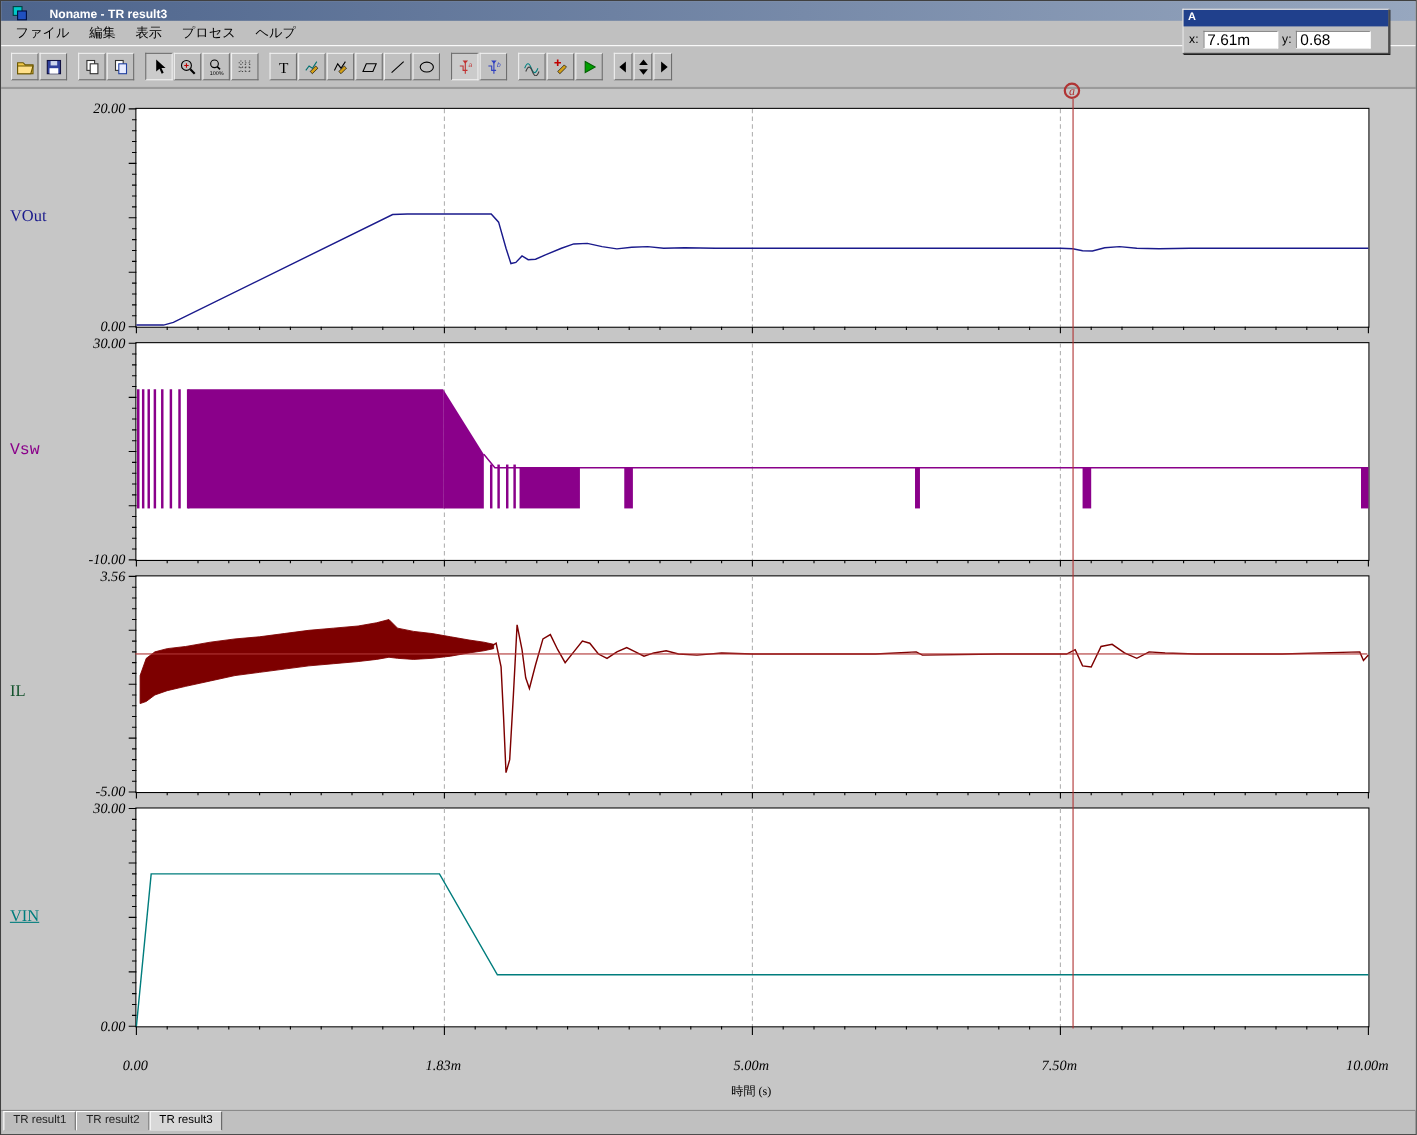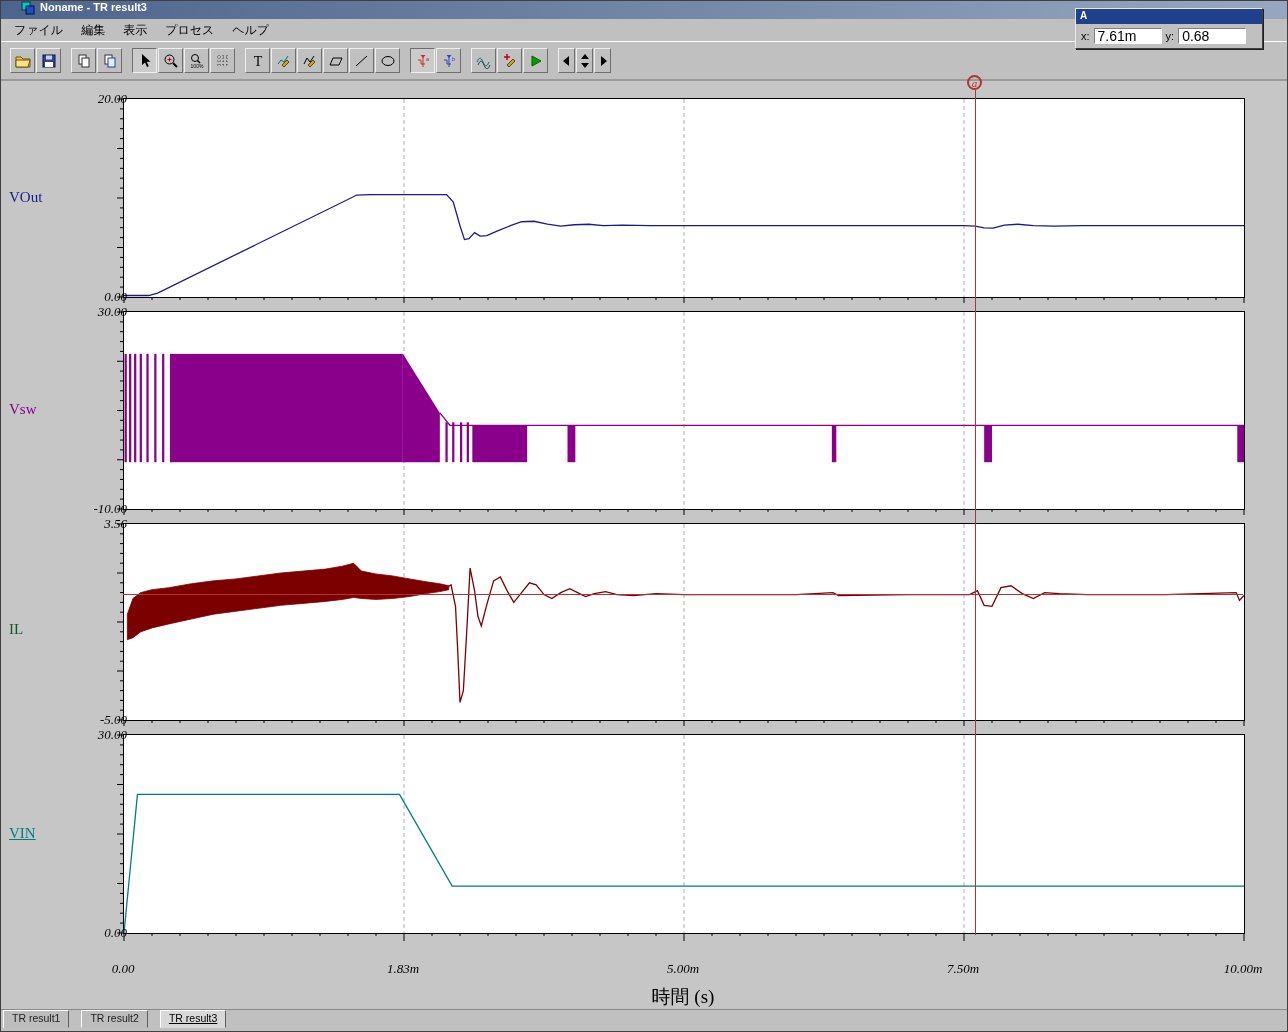--- a/index.html
+++ b/index.html
@@ -1,21 +1,21 @@
 <!DOCTYPE html>
 <html><head>
 <meta charset="utf-8">
 <style>
   html,body{margin:0;padding:0;background:#808080;}
   #window{position:relative;width:1288px;height:1032px;background:#c0c0c0;overflow:hidden;
           font-family:"Liberation Sans",sans-serif;border:1px solid #404040;box-sizing:border-box;}
   
   #titlebar{position:absolute;left:0;top:0;width:100%;height:18px;
             background:linear-gradient(90deg,#4d648c,#97a7bf);
-            display:flex;align-items:flex-start;gap:5px;padding-left:20px;box-sizing:border-box;}
+            display:flex;align-items:flex-end;gap:20px;padding-left:10px;box-sizing:border-box;}
   #titlebar .title-text{color:#fff;font-size:11px;font-weight:bold;white-space:nowrap;}
   
   #menubar{position:absolute;left:0;top:18px;width:100%;height:22px;background:#c0c0c0;
            display:flex;align-items:center;padding-left:4px;font-size:12px;color:#000;}
   .menu-item{padding:3px 9px;cursor:default;}
   
   #toolbar{position:absolute;left:0;top:40px;width:100%;height:38px;background:#c0c0c0;
            border-top:1px solid #ffffff;display:flex;align-items:center;padding-left:9px;box-sizing:border-box;}
   .tb{width:25px;height:25px;margin-right:1px;display:flex;align-items:center;justify-content:center;
       background:#c0c0c0;border:1px solid;border-color:#efefef #6e6e6e #6e6e6e #efefef;box-sizing:border-box;}
@@ -33,39 +33,39 @@
             width:60px;height:14px;font-size:14px;line-height:14px;padding:0 3px;overflow:hidden;}
   
   #client-top-edge{position:absolute;left:0;top:78px;width:100%;height:2px;background:#9a9a9a;}
   #stack{position:absolute;left:0;top:80px;width:1288px;height:929px;background:#c6c6c6;}
   .plot-box{position:absolute;left:122px;width:1120px;background:#fff;border:1px solid #000;}
   #plot0{top:17px;height:198px;}
   #plot1{top:230px;height:197px;}
   #plot2{top:442px;height:196px;}
   #plot3{top:653px;height:198px;}
   .plot-box svg{position:absolute;left:0;top:0;overflow:visible;}
-  .ylab{position:absolute;left:16px;width:110px;text-align:right;font-family:"Liberation Serif",serif;
+  .ylab{position:absolute;left:3px;width:110px;text-align:right;font-family:"Liberation Serif",serif;
         font-style:italic;font-size:13px;color:#000;}
   .sig{position:absolute;left:8px;font-family:"Liberation Serif",serif;font-size:15px;text-align:right;}
   .xlab{position:absolute;width:84px;margin-left:-42px;text-align:center;top:880px;
         font-family:"Liberation Serif",serif;font-style:italic;font-size:13px;color:#000;}
   #xtitle{position:absolute;left:572px;width:220px;text-align:center;top:903px;
-          font-family:"Liberation Serif",serif;font-size:19px;color:#000;}
+          font-family:"Liberation Serif",serif;font-size:11px;color:#000;}
   
   .cursor-vline{position:absolute;width:1px;background:#b03434;z-index:30;}
   .cursor-hline{position:absolute;height:1px;background:#b03434;z-index:30;}
   .cursor-marker{position:absolute;width:15px;height:15px;border:2px solid #b03434;border-radius:50%;
                  color:#b03434;font-family:"Liberation Serif",serif;font-style:italic;font-size:11px;
                  text-align:center;line-height:13px;z-index:31;box-sizing:border-box;}
   
   #tabs-line{position:absolute;left:0;top:1008px;width:100%;height:1px;background:#8a8a8a;}
-  #tabs{position:absolute;left:2px;top:1009px;display:flex;gap:12px;z-index:10;}
+  #tabs{position:absolute;left:2px;top:1009px;display:flex;gap:0;z-index:10;}
   .tab{height:15px;padding:1px 8px 0 8px;background:#bdbdbd;border:1px solid;
        border-color:#ffffff #5f5f5f #bdbdbd #ffffff;font-size:10.5px;color:#222;}
-  .tab.active{background:#d8d8d8;color:#000;border-color:#ffffff #5f5f5f #d8d8d8 #ffffff;text-decoration:underline;}
+  .tab.active{background:#d8d8d8;color:#000;border-color:#ffffff #5f5f5f #d8d8d8 #ffffff;}
 </style>
 </head>
 <body>
 
 <div id="window">
 
   <div id="titlebar">
     <svg width="14" height="14" viewBox="0 0 14 14">
       <rect x="1" y="1" width="8" height="8" fill="#00c8c8" stroke="#004040"></rect>
       <rect x="5" y="5" width="8" height="8" fill="#2050c0" stroke="#001040"></rect>
@@ -565,21 +565,21 @@
     <div class="ylab" style="top:10px">20.00</div>
     <div class="ylab" style="top:208px">0.00</div>
     <div class="ylab" style="top:223px">30.00</div>
     <div class="ylab" style="top:420px">-10.00</div>
     <div class="ylab" style="top:435px">3.56</div>
     <div class="ylab" style="top:631px">-5.00</div>
     <div class="ylab" style="top:646px">30.00</div>
     <div class="ylab" style="top:844px">0.00</div>
 
     <div class="sig" style="top: 108px; color: rgb(26, 26, 140);">VOut</div>
-    <div class="sig" style="top: 320px; color: rgb(138, 0, 138);">Vsw</div>
+    <div class="sig" style="top: 320px; color: rgb(138, 0, 138); font-family: Liberation Mono, monospace;">Vsw</div>
     <div class="sig" style="top: 540px; color: #14532d;">IL</div>
     <div class="sig" style="top: 744px; color: rgb(0, 125, 125); text-decoration: underline;">VIN</div>
 
     <div class="xlab" style="left:122px">0.00</div>
     <div class="xlab" style="left:402px">1.83m</div>
     <div class="xlab" style="left:682px">5.00m</div>
     <div class="xlab" style="left:962px">7.50m</div>
     <div class="xlab" style="left:1242px">10.00m</div>
     <div id="xtitle">時間 (s)</div>
   <div class="cursor-vline" style="left: 974px; top: 9px; height: 845px;"></div>

